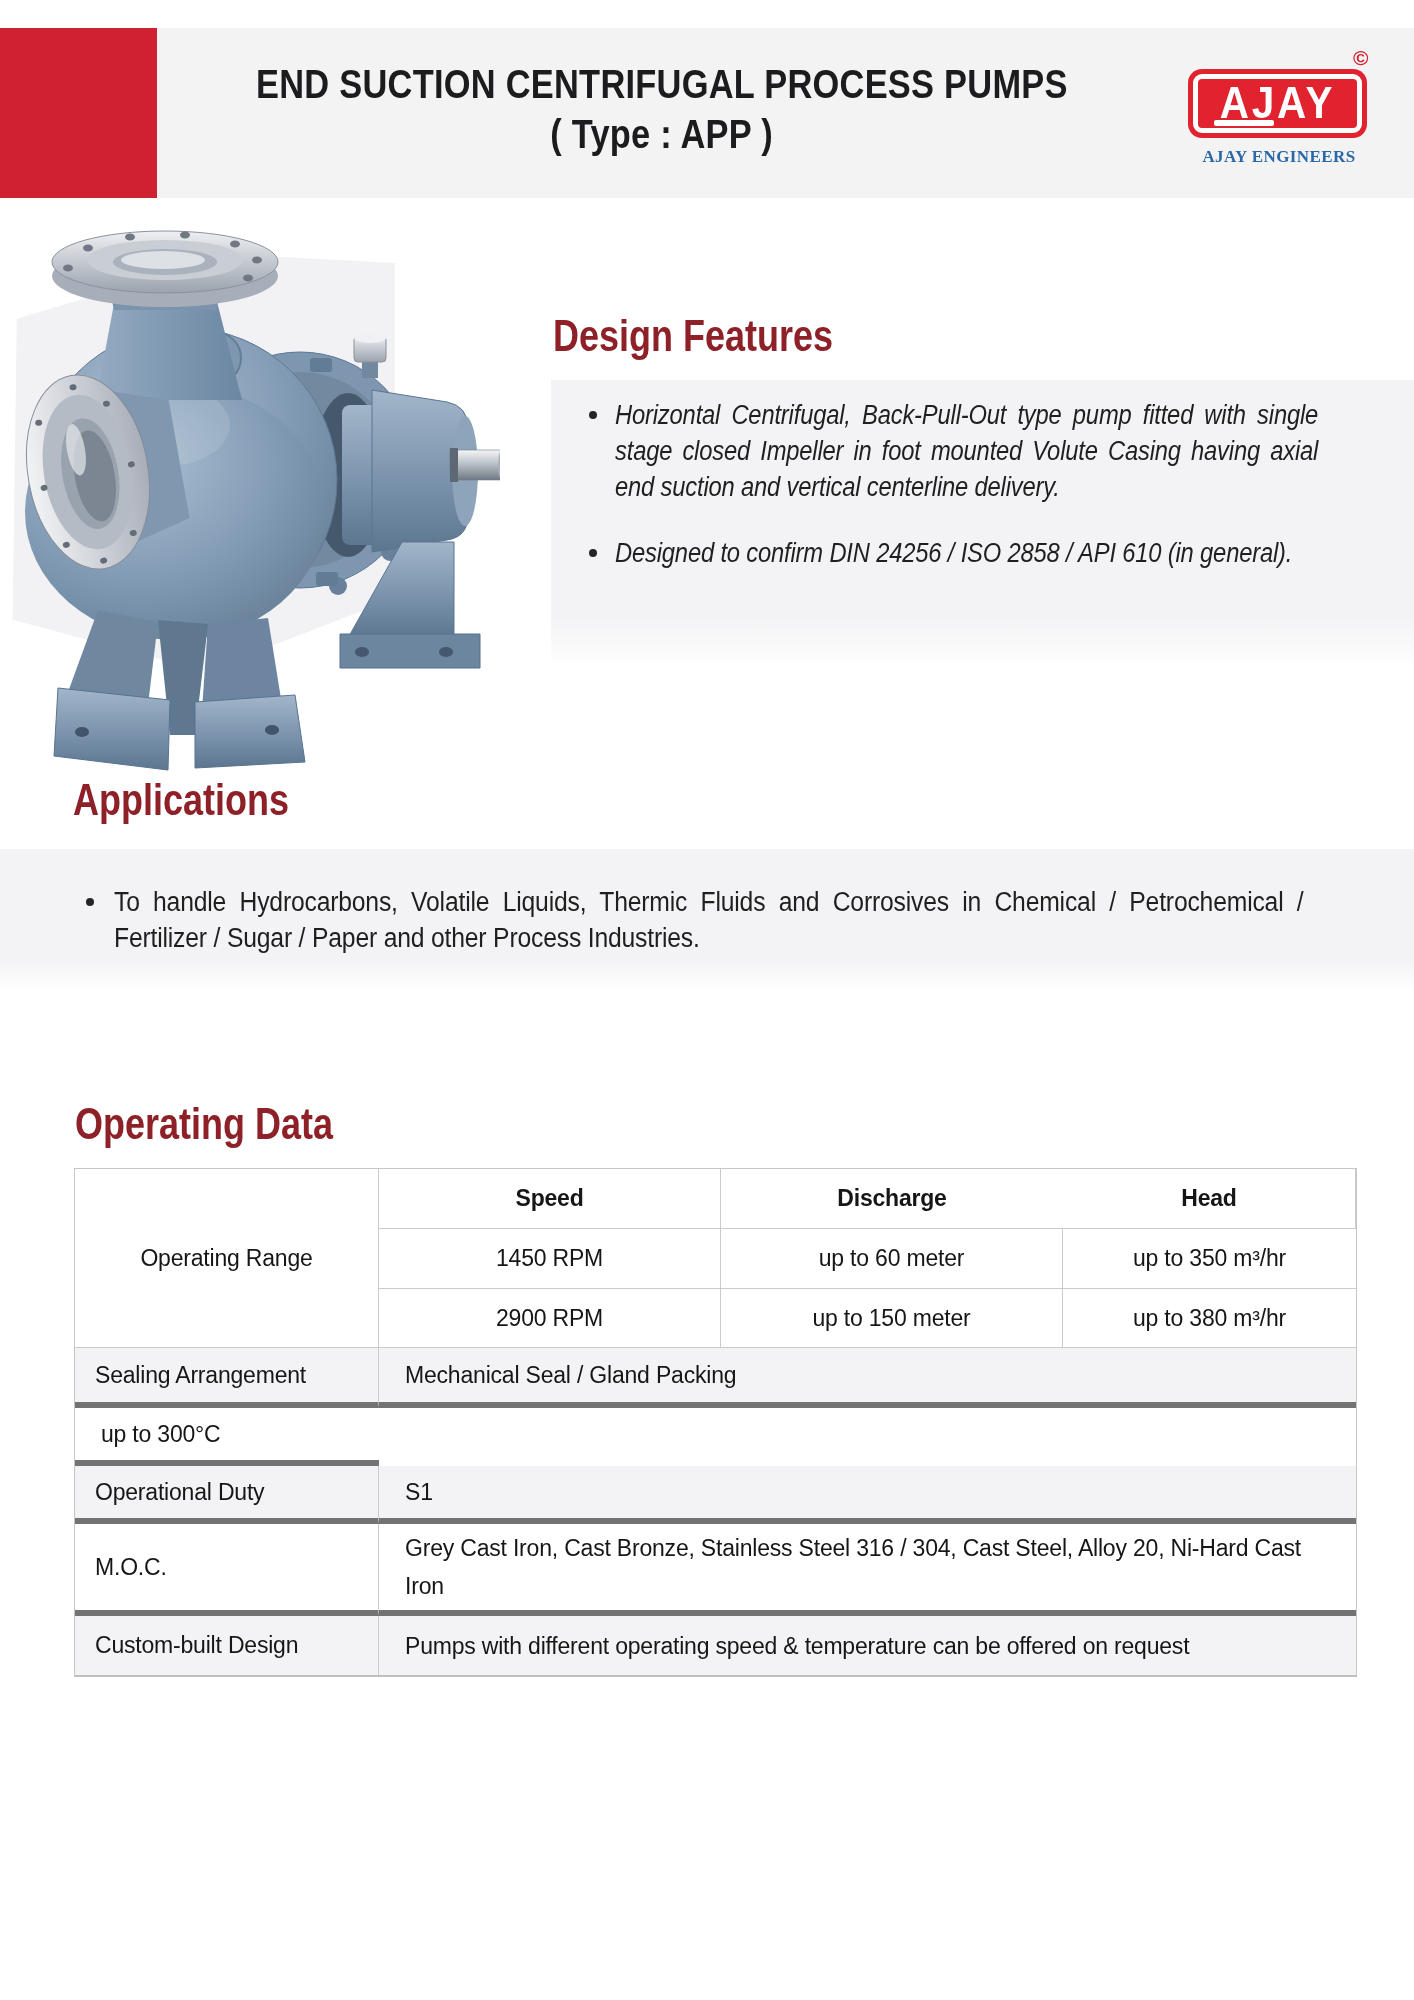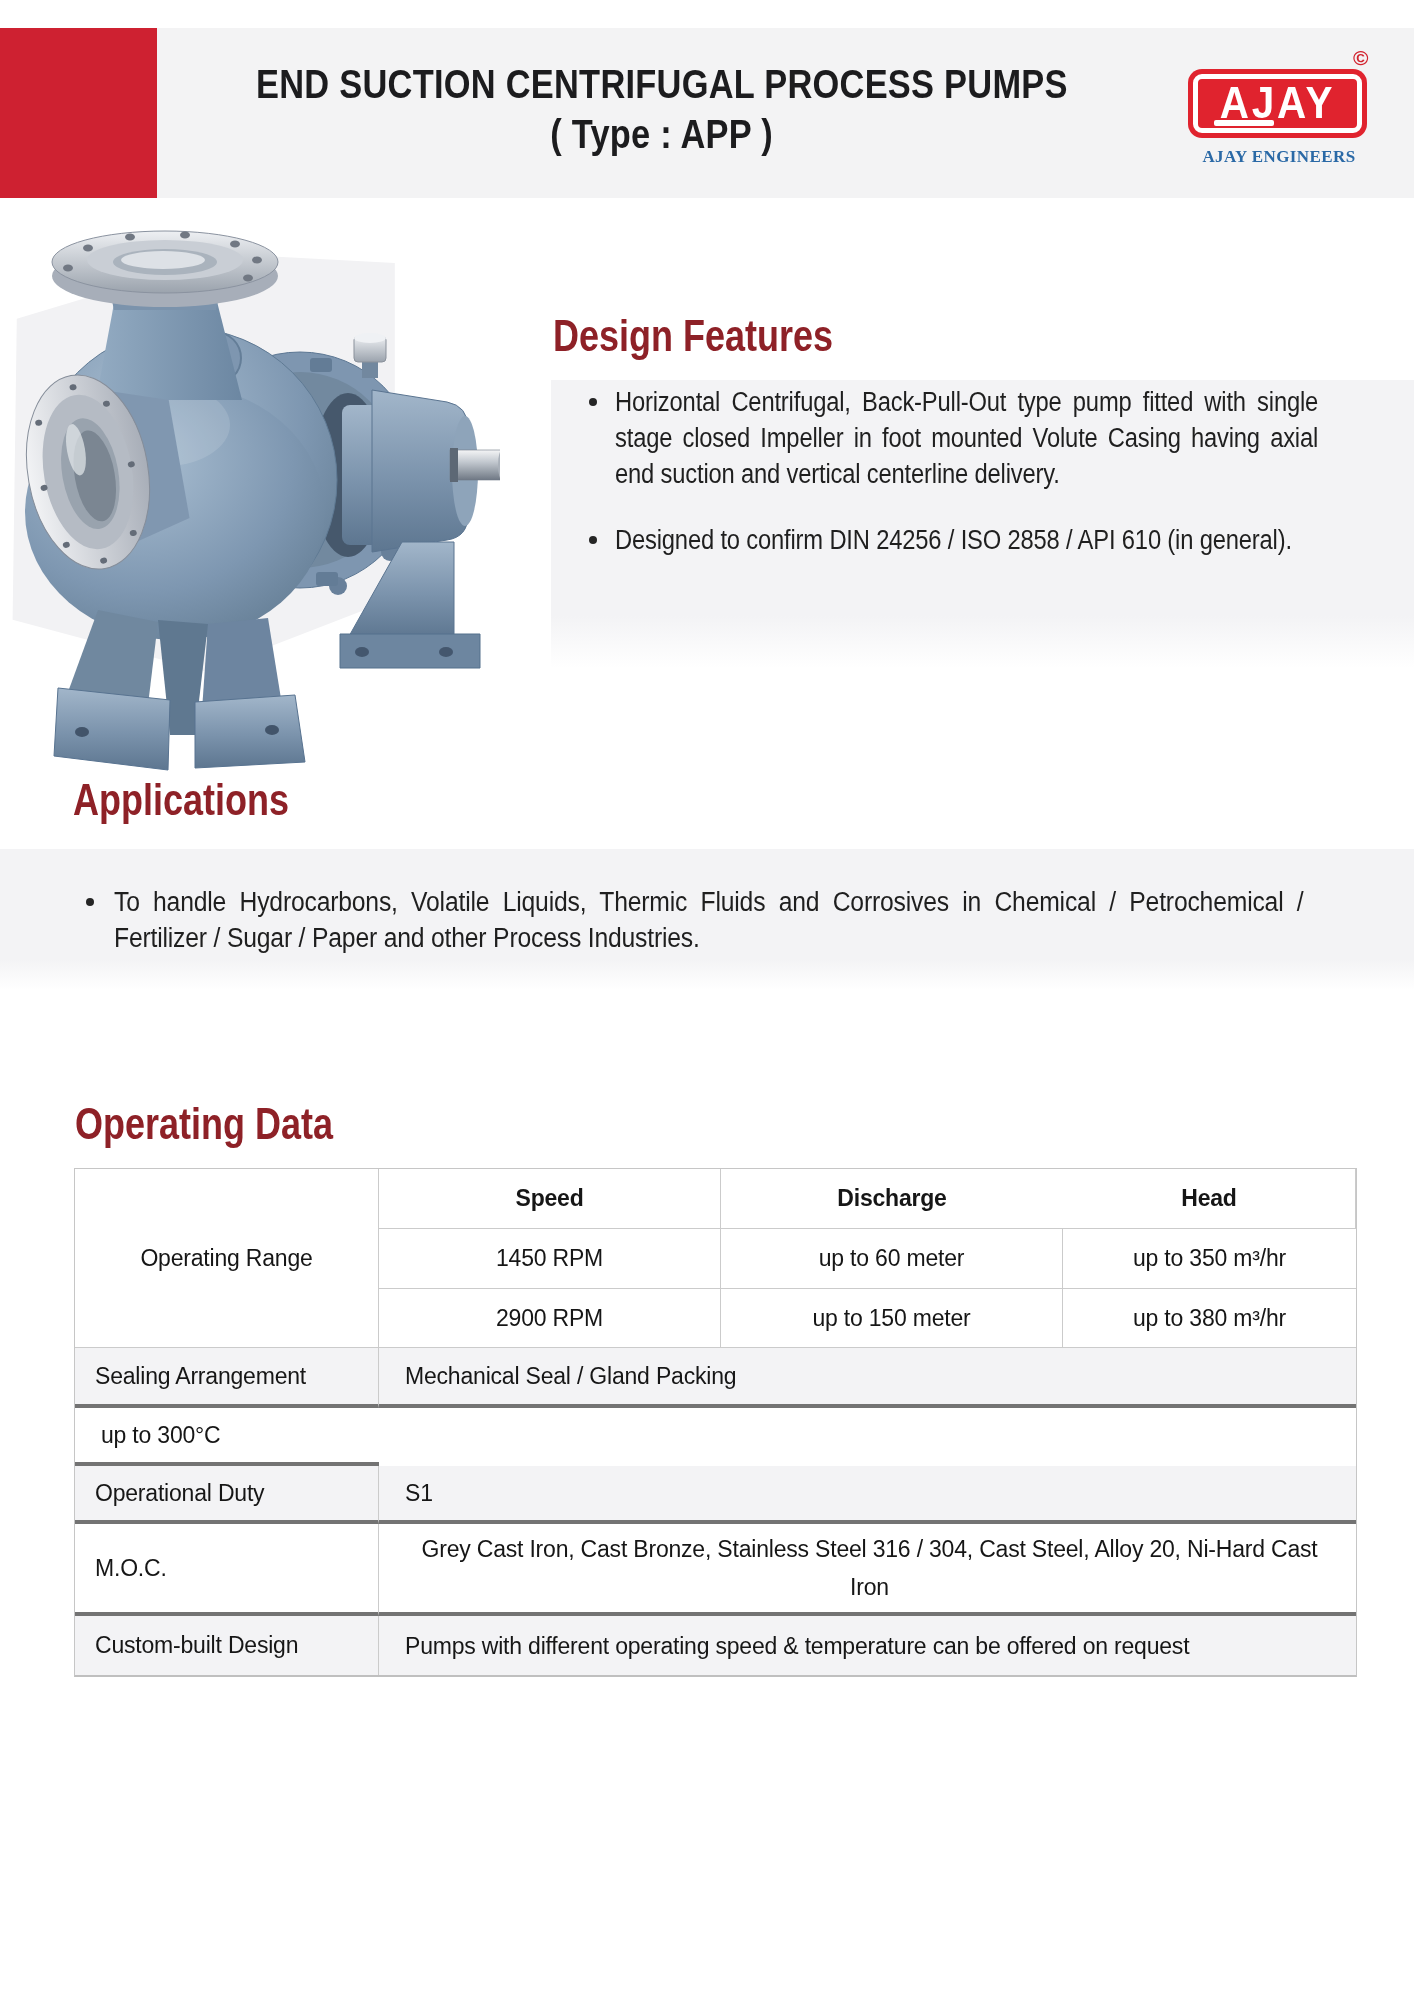--- a/index.html
+++ b/index.html
@@ -40,21 +40,21 @@
   .df-panel{position:absolute;left:551px;top:380px;width:863px;height:288px;
         background:linear-gradient(180deg,#f3f3f5 0%,#f3f3f5 82%,rgba(243,243,245,0) 100%);}
   .app-band{position:absolute;left:0;top:849px;width:1414px;height:141px;
         background:linear-gradient(180deg,#f3f3f5 0%,#f3f3f5 78%,rgba(243,243,245,0) 100%);}
 
   
   .bullet{display:flex;}
   .bullet .dot{flex:none;width:8px;height:8px;border-radius:50%;background:#252525;margin-top:14px;}
   .bullet .btxt{font-size:27px;line-height:36px;color:#1f1f1f;text-align:justify;
         transform-origin:left top;letter-spacing:-0.2px;}
-  .df-bullets{position:absolute;left:551px;top:384px;width:863px;}
+  .df-bullets{position:absolute;left:551px;top:397px;width:863px;font-style:italic;}
   .df-bullets .dot{margin-left:38px;margin-right:18px;}
   .df-bullets .btxt{width:860px;transform:scaleX(0.88);}
   .df-bullets .bullet + .bullet{margin-top:30px;}
   .app-bullets{position:absolute;left:40px;top:884px;width:1374px;}
   .app-bullets .dot{margin-left:46px;margin-right:20px;}
   .app-bullets .btxt{width:1336px;transform:scaleX(0.915);}
 
   
   .optable{position:absolute;left:74px;top:1168px;width:1281px;
         border:1px solid #c6c6c6;border-bottom:2px solid #bfbfbf;font-size:23px;letter-spacing:-0.2px;color:#161616;
@@ -65,21 +65,21 @@
   .cell.br{border-right:1px solid #cbcbcb;}
   .cell.hdr{font-weight:bold;}
   .merged-cell{grid-row:1/4;grid-column:1;}
   .spec-row{display:grid;grid-template-columns:304px 977px;}
   .spec-label{box-sizing:border-box;display:flex;align-items:center;padding-left:20px;
         border-right:1px solid #cbcbcb;}
   .spec-value{box-sizing:border-box;display:flex;align-items:center;padding-left:26px;padding-right:22px;
         line-height:38px;}
   .spec-row.shaded .spec-label,.spec-row.shaded .spec-value{background:#f3f3f5;}
   .spec-row.plain .spec-label,.spec-row.plain .spec-value{background:#ffffff;}
-  .spec-row.bb .spec-label,.spec-row.bb .spec-value{border-bottom:4px solid #737373;text-align:center;}
+  .spec-row.bb .spec-label,.spec-row.bb .spec-value{border-bottom:6px solid #737373;}
   .h60{height:60px;} .h58{height:58px;} .h92{height:92px;} .h59{height:59px;}
 </style>
 </head>
 <body>
 
 <div class="page">
 
   <div class="header-band"></div>
   <div class="red-block"></div>
   <div class="title-wrap">

